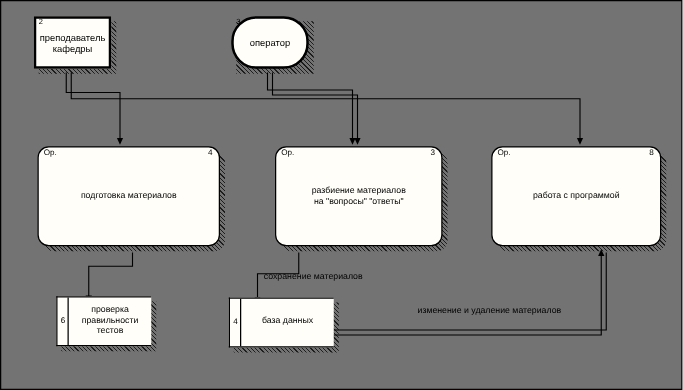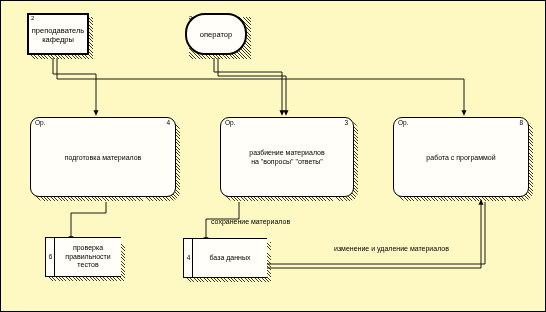--- a/index.html
+++ b/index.html
@@ -4,21 +4,21 @@
 <style>
   html, body {
     margin: 0;
     padding: 0;
     background: #ffffff;
   }
   #canvas {
     position: relative;
     width: 546px;
     height: 312px;
-    background: #fef9c3;
+    background: #737373;
     border: 1px solid #000000;
     box-sizing: border-box;
     overflow: hidden;
     font-family: "Liberation Sans", sans-serif;
   }
   svg.layer {
     position: absolute;
     left: 0;
     top: 0;
     width: 546px;

